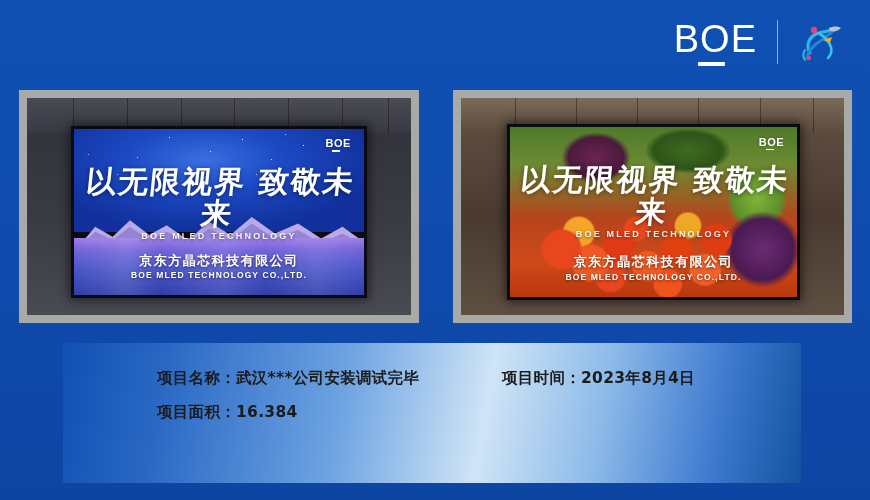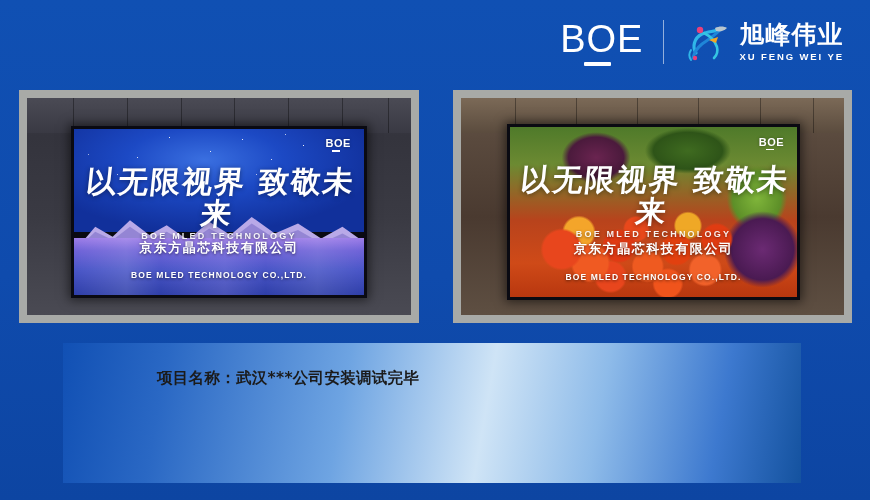--- a/index.html
+++ b/index.html
@@ -253,36 +253,36 @@
     color: rgba(255,255,255,.92);
     text-shadow: 0 1px 3px rgba(0,0,0,.5);
   }
 
   .company-wrap {
     position: absolute;
     left: 0; right: 0; bottom: 9%;
     text-align: center;
   }
   .company-cn {
-    font-family: Liberation Mono, monospace;
+    font-family: Liberation Serif, serif;
     font-size: 13px;
     font-weight: bold;
     color: #ffffff;
     letter-spacing: 1.5px;
     text-shadow: 0 1px 3px rgba(0,0,0,.55);
     line-height: 1.25;
   }
   .company-en {
     font-family: "Liberation Sans", sans-serif;
     font-size: 8.5px;
     font-weight: 700;
     letter-spacing: 1.1px;
     color: #ffffff;
     text-shadow: 0 1px 3px rgba(0,0,0,.6);
-    margin-top: 13px;
+    margin-top: 1px;
   }
 
   
   #info-panel {
     position: absolute;
     left: 63px; top: 343px;
     width: 738px; height: 140px;
     background:
       linear-gradient(100deg,
         #1150b4 0%,
@@ -331,24 +331,20 @@
           <path d="M14 33 C10 27, 12 18, 20 14 C26 11, 33 12, 39 9" stroke="#2fb6e8" stroke-width="3.2" fill="none" stroke-linecap="round"></path>
           <path d="M38 10 C32 16, 26 20, 20 24 C15 28, 12 33, 11 38" stroke="#1f86d8" stroke-width="3" fill="none" stroke-linecap="round"></path>
           <path d="M22 13 C28 16, 33 21, 35 27 C36 31, 35 35, 32 38" stroke="#35c4e2" stroke-width="2.6" fill="none" stroke-linecap="round"></path>
           <path d="M33 8 C37 6, 42 6, 45 8 C42 11, 38 12, 34 11 Z" fill="#b9c6cf"></path>
           <path d="M27 20 L36 17 L34 23 Z" fill="#f5a623"></path>
           <circle cx="18" cy="10" r="3.2" fill="#e8407a"></circle>
           <circle cx="13" cy="38" r="2.2" fill="#e8407a"></circle>
           <path d="M9 30 C7 33, 7 37, 9 40" stroke="#2fb6e8" stroke-width="2" fill="none" stroke-linecap="round"></path>
         </svg>
       </span>
-      <span class="xf-text">
-        <span class="xf-cn">旭峰伟业</span>
-        <span class="xf-en">XU FENG WEI YE</span>
-      </span>
     </div>
   </div>
 
   <div class="photo" id="photo-left">
     <div class="photo-inner">
       <div class="wall wall-left">
         <div class="ceiling"></div>
         <span class="seam" style="left:12%"></span>
         <span class="seam" style="left:26%"></span>
         <span class="seam" style="left:40%"></span>
@@ -426,19 +422,25 @@
     </div>
   </div>
 
   <div id="info-panel">
     <div class="info-grid">
 
       <div class="info-item">
         <span>项目名称：</span><span class="val">武汉***公司安装调试完毕</span>
       </div>
 
-
+      <div class="info-item">
+        <span>项目时间：</span><span class="val">2023年8月4日</span>
+      </div>
+
+      <div class="info-item">
+        <span>项目面积：</span><span class="val">16.384</span>
+      </div>
       <div class="info-item"></div>
 
     </div>
   </div>
 
 </div>
 
 </body></html>

